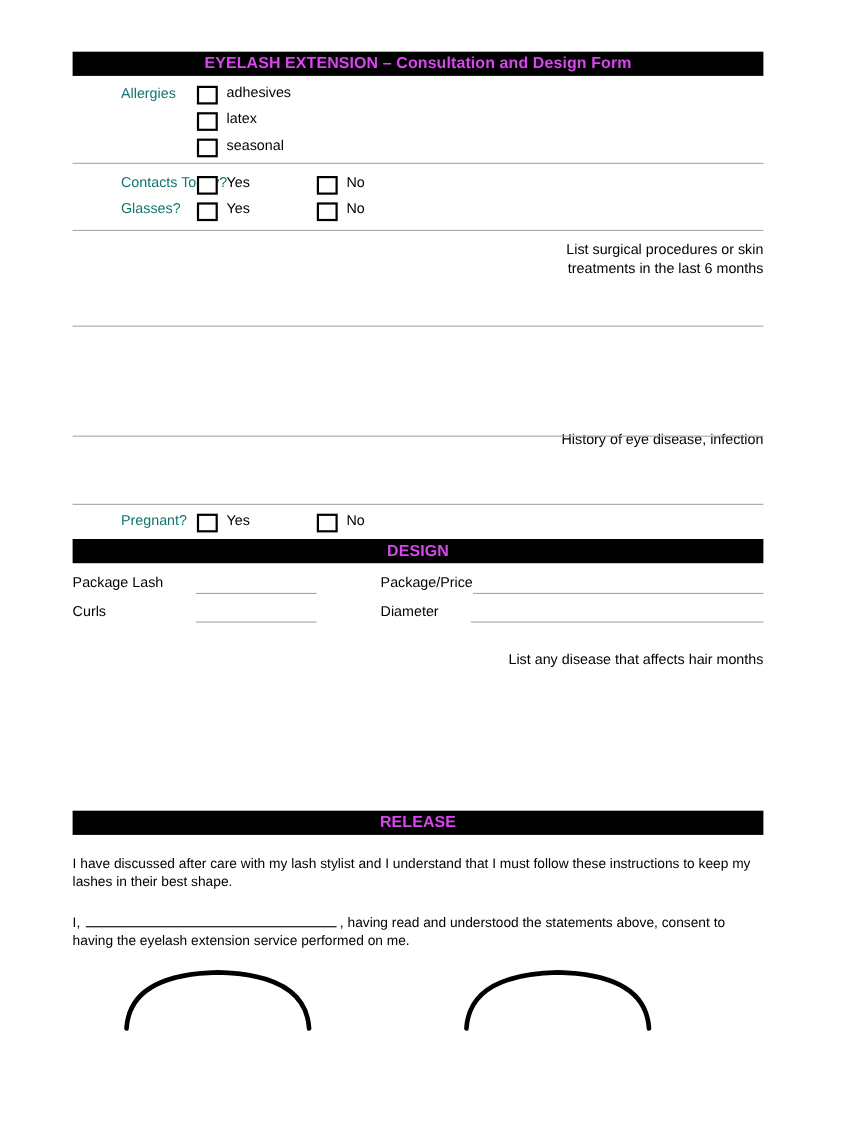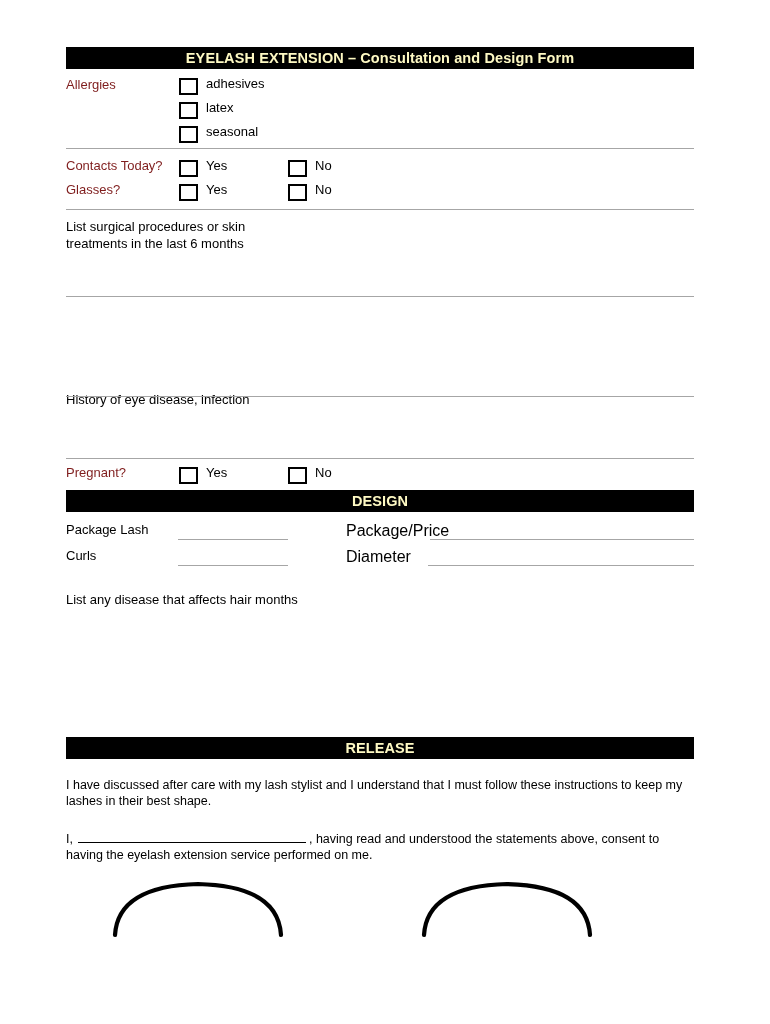--- a/index.html
+++ b/index.html
@@ -19,42 +19,43 @@
     position: absolute;
     left: 66px;
     top: 0;
     width: 628px;
     height: 1024px;
   }
 
   
   .bar {
     background: #000000;
-    color: #fef9c3;
+    color: #d946ef;
     text-align: center;
     font-weight: bold;
     font-size: 14.5px;
     line-height: 22px;
     height: 22px;
     letter-spacing: 0.1px;
   }
   .bar.design, .bar.release { font-size: 14.5px; }
 
   
   .rule {
     height: 1px;
     background: #a6a6a6;
     width: 100%;
     font-size: 0;
     line-height: 0;
   }
   .label {
     font-size: 13px;
-    color: #7f1d1d;
+    color: #0f766e;
     white-space: nowrap;
+    margin-left: 44px;
   }
 
   .chk {
     display: inline-block;
     width: 15px;
     height: 13px;
     border: 2px solid #000000;
     background: #ffffff;
     vertical-align: middle;
     box-sizing: content-box;
@@ -69,35 +70,35 @@
 
   
   .yn-row { height: 24px; position: relative; }
   .yn-label { position: absolute; left: 0; top: 1px; }
   .yn-box1 { position: absolute; left: 113px; top: 3px; }
   .yn-text1 { position: absolute; left: 140px; top: 1px; font-size: 13px; }
   .yn-box2 { position: absolute; left: 222px; top: 3px; }
   .yn-text2 { position: absolute; left: 249px; top: 1px; font-size: 13px; }
 
   
-  .qblock { position: relative; }
+  .qblock { position: relative; text-align: right; }
   .qblock .qtext {
     font-size: 13px;
     line-height: 17px;
     padding-top: 9px;
   }
 
   
   .design-row { position: relative; height: 26px; }
   .d-label-l { position: absolute; left: 0; top: 3px; font-size: 13px; }
   .d-line-l {
     position: absolute; left: 112px; top: 20px;
     width: 110px; height: 1px; background: #a6a6a6;
   }
-  .d-label-r { position: absolute; left: 280px; top: 3px; font-size: 16px; }
+  .d-label-r { position: absolute; left: 280px; top: 3px; font-size: 13px; }
   .d-line-r {
     position: absolute; top: 20px; height: 1px; background: #a6a6a6;
   }
 
   
   .arc-area { position: relative; height: 100px; }
 
   
   .rel-p {
     font-size: 12.5px;

